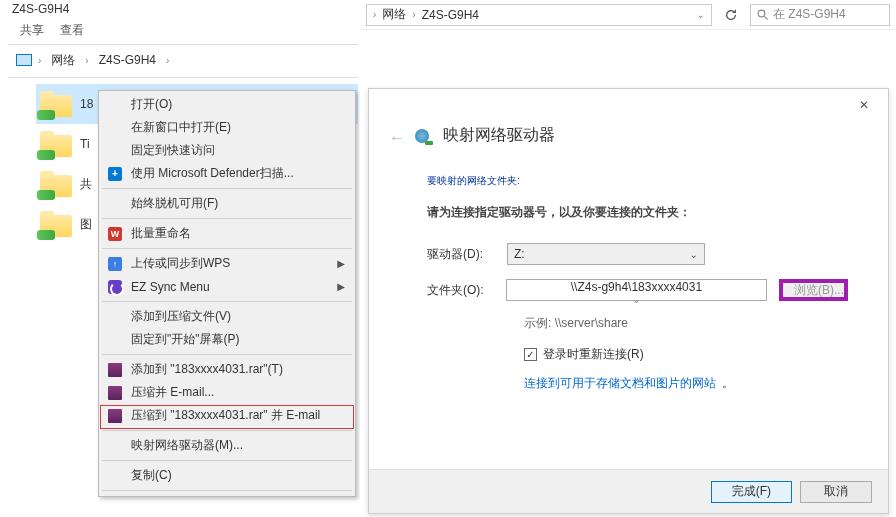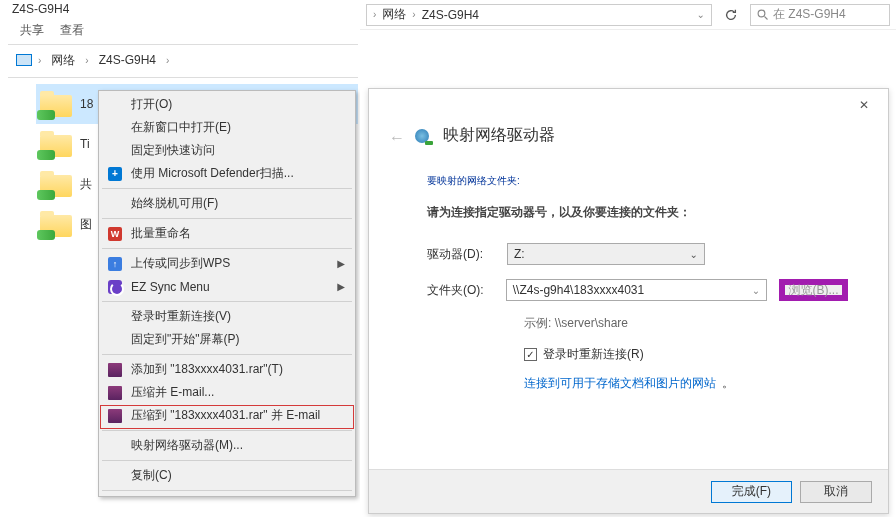--- a/index.html
+++ b/index.html
@@ -60,23 +60,23 @@
 .dlg-globe::before { content: ""; position: absolute; width: 14px; height: 14px; border-radius: 50%; background: radial-gradient(#7abfe2, #2a7bb5); left: 0; top: 2px; }
 .dlg-globe::after { content: ""; position: absolute; width: 8px; height: 4px; background: #3aa33a; right: 0; bottom: 0; border-radius: 1px; }
 .dlg-header-title { font-size: 16px; color: #333; }
 .dlg-content { padding: 8px 40px 0 58px; }
 .dlg-main-title { font-size: 10px; color: #003399; margin: 12px 0 16px 0; }
 .dlg-desc { font-size: 12px; color: #444; margin-bottom: 22px; font-weight: bold; }
 .dlg-row { display: flex; align-items: center; margin-bottom: 14px; gap: 12px; }
 .dlg-label { width: 68px; color: #333; }
 .dlg-select { width: 198px; height: 22px; border: 1px solid #aaa; background: #efefef; display: flex; align-items: center; justify-content: space-between; padding: 0 6px; }
 .dlg-select .chev-d { font-size: 10px; color: #555; }
-.dlg-input { width: 266px; height: 22px; border: 1px solid #aaa; display: flex; align-items: center; justify-content: space-between; padding: 0 6px; background: #fff; }
+.dlg-input { width: 266px; height: 22px; border: 1px solid #aaa; display: flex; align-items: center; justify-content: space-between; padding: 0 6px; background: #fff; flex-direction: column; }
 .dlg-input .chev-d { font-size: 10px; color: #888; }
-.dlg-browse { width: 70px; height: 22px; background: #efefef; border: 6px solid #a21caf; color: #999; display: flex; align-items: center; justify-content: center; }
+.dlg-browse { width: 70px; height: 22px; background: #efefef; border: 4px solid #a21caf; color: #999; display: flex; align-items: center; justify-content: flex-end; }
 .dlg-indent { margin-left: 97px; }
 .dlg-example { color: #666; margin-bottom: 14px; }
 .dlg-check-row { display: flex; align-items: center; gap: 6px; margin-bottom: 12px; }
 .dlg-checkbox { width: 13px; height: 13px; border: 1px solid #666; display: flex; align-items: center; justify-content: center; font-size: 10px; color: #333; }
 .dlg-link { color: #0066cc; cursor: pointer; }
 .dlg-footer { position: absolute; bottom: 0; left: 0; right: 0; height: 44px; background: #f0f0f0; border-top: 1px solid #ddd; display: flex; align-items: center; justify-content: flex-end; padding-right: 16px; gap: 8px; }
 .dlg-btn { min-width: 72px; height: 22px; border: 1px solid #aaa; background: #e9e9e9; display: flex; align-items: center; justify-content: center; padding: 0 20px; }
 .dlg-btn.primary { border: 1.5px solid #0078d4; background: #e5f1fb; }
 </style>
 </head>
@@ -168,21 +168,21 @@
     </div>
   <div class="cm-item">
       <span class="cm-icon">
         <span class="ic-ez"></span>
       </span>
       <span>EZ Sync Menu</span>
       <span class="cm-arrow">▶</span>
     </div>
   <div class="cm-sep"></div>
   <div class="cm-item">
-      <span>登录时重新连接(V)</span>
+      <span>添加到压缩文件(V)</span>
     </div>
   <div class="cm-item">
       <span>固定到"开始"屏幕(P)</span>
     </div>
   <div class="cm-sep"></div>
   <div class="cm-item">
       <span class="cm-icon">
         <span class="ic-rar"></span>
       </span>
       <span>添加到 "183xxxx4031.rar"(T)</span>

